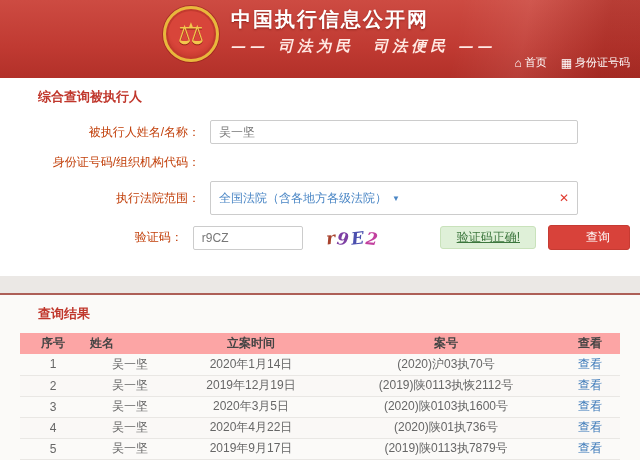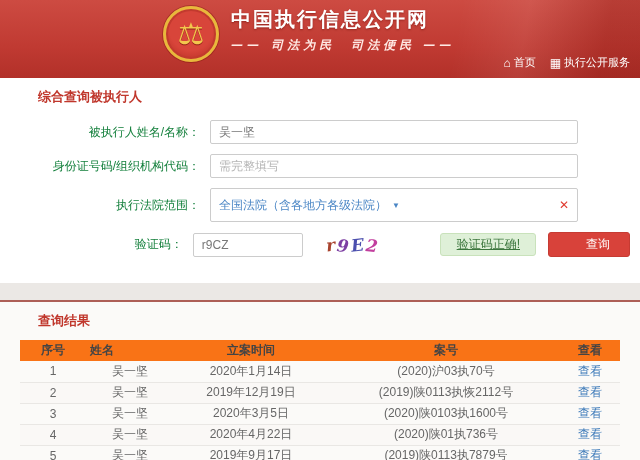--- a/index.html
+++ b/index.html
@@ -12,31 +12,31 @@
     background:linear-gradient(100deg, rgba(255,255,255,0) 30%, rgba(255,255,255,0.07) 55%, rgba(120,20,15,0.25) 85%);
   }
   .brand { position:absolute; left:163px; top:6px; display:flex; align-items:flex-start; }
   .emblem { width:56px; height:56px; border-radius:50%; background:radial-gradient(circle at 50% 40%,#d8453a 55%,#b02a20 100%);
     border:3px solid #e8b83c; box-shadow:inset 0 0 0 2px #c23a2e, 0 0 0 1px rgba(120,20,10,.4);
     display:flex; align-items:center; justify-content:center; }
   .emblem .glyph { color:#f3c64d; font-size:30px; line-height:1; text-shadow:0 1px 0 #8f1f16; }
   .brand-text { margin-left:12px; color:#fff; }
   .brand-title { font-size:20px; font-weight:bold; letter-spacing:2px; text-shadow:0 1px 2px rgba(100,10,5,.5); }
   .brand-sub { margin-top:4px; text-align:center; font-family:"DejaVu Serif","Liberation Serif",serif;
-    font-style:italic; font-weight:bold; font-size:12px; letter-spacing:4px; color:#ffe9e4; }
+    font-style:italic; font-weight:bold; font-size:15px; letter-spacing:4px; color:#ffe9e4; }
   .top-nav { position:absolute; right:10px; bottom:8px; display:flex; gap:14px; color:#fff; font-size:11px; }
   .top-nav .nav-item { display:flex; align-items:center; gap:3px; cursor:pointer; }
   .top-nav .nav-ic { font-size:12px; }
 
   
   .form-wrap { background:#fff; padding:10px 10px 16px 10px; }
   .section-title { color:#c0372c; font-size:13px; font-weight:bold;margin-left:28px; }
   .form-rows { margin-top:14px; }
   .form-row { display:flex; align-items:center; margin-bottom:10px; }
-  .form-label { width:200px; text-align:right; padding-right:10px; font-size:12px; color:#15803d; }
+  .form-label { width:200px; text-align:right; padding-right:10px; font-size:12px; color:#c2410c; }
   .text-input { width:368px; height:24px; border:1px solid #ccc; border-radius:2px; padding:0 8px;
     font-size:12px; color:#777; background:#fff; font-family:inherit; }
   .text-input::placeholder { color:#b5b5b5; }
   .select-box { position:relative; width:368px; height:24px; border:1px solid #ccc; border-radius:2px;
     display:flex; align-items:center; padding:16px 8px; background:#fff; cursor:pointer; }
   .select-text { color:#4a86c5; font-size:12px; }
   .caret { color:#4a86c5; font-size:8px; margin-left:5px; }
   .clear-x { position:absolute; right:8px; color:#e03b30; font-size:12px; font-weight:bold; cursor:pointer; }
   .captcha-input { width:110px; }
   .captcha-img { width:70px; height:24px; margin-left:18px; display:flex; align-items:center; justify-content:center;
@@ -49,21 +49,21 @@
     color:#fff; font-size:12px; border-radius:3px; cursor:pointer; font-family:inherit;padding-left:18px; }
 
   
   .gray-band { height:17px; background:#ebe8e5; }
   .red-line { height:2px; background:#ad5f57; }
 
   
   .results { background:#fbfaf8; padding:10px 10px 0 10px; min-height:200px; position:relative; }
   .results .section-title { margin-bottom:10px; }
   table.result-table { width:600px; margin:0 auto; border-collapse:collapse; font-size:12px; }
-  table.result-table th { background:#f97316; color:#444; font-weight:bold; height:21px; font-size:12px; }
+  table.result-table th { background:#fca5a5; color:#444; font-weight:bold; height:21px; font-size:12px; }
   table.result-table td { height:21px; color:#666; border-bottom:1px solid #e9e7e4; text-align:center; }
   table.result-table tr:nth-child(even) td { background:#faf8f6; }
   .col-no { width:11%; text-align:center; }
   .col-name { width:14%; text-align:left; padding-left:4px; }
   .col-date { width:27%; text-align:center; }
   .col-case { width:38%; text-align:center; }
   .col-view { width:10%; text-align:center; }
   td.cell-name { text-align:left; padding-left:4px; }
   a.view-link { color:#3a78b8; text-decoration:none; cursor:pointer; }
 </style>
@@ -81,37 +81,36 @@
       <div class="brand-sub">—— 司法为民　司法便民 ——</div>
     </div>
   </div>
   <div class="top-nav">
     <div class="nav-item">
       <span class="nav-ic">⌂</span>
       <span>首页</span>
     </div>
     <div class="nav-item">
       <span class="nav-ic">▦</span>
-      <span>执行公开服务</span>
+      <span>身份证号码</span>
     </div>
   </div>
 </div>
 
 <div class="form-wrap">
   <div class="section-title">综合查询被执行人</div>
   <div class="form-rows">
 
     <div class="form-row">
       <label class="form-label">被执行人姓名/名称：</label>
       <input class="text-input" type="text" value="吴一坚" style="">
     </div>
 
     <div class="form-row">
       <label class="form-label">身份证号码/组织机构代码：</label>
-      <input class="text-input" type="text" placeholder="需完整填写" style="">
     </div>
 
     <div class="form-row">
       <label class="form-label">执行法院范围：</label>
       <div class="select-box">
         <span class="select-text">全国法院（含各地方各级法院）</span>
         <span class="caret">▼</span>
         <span class="clear-x">✕</span>
       </div>
     </div>

